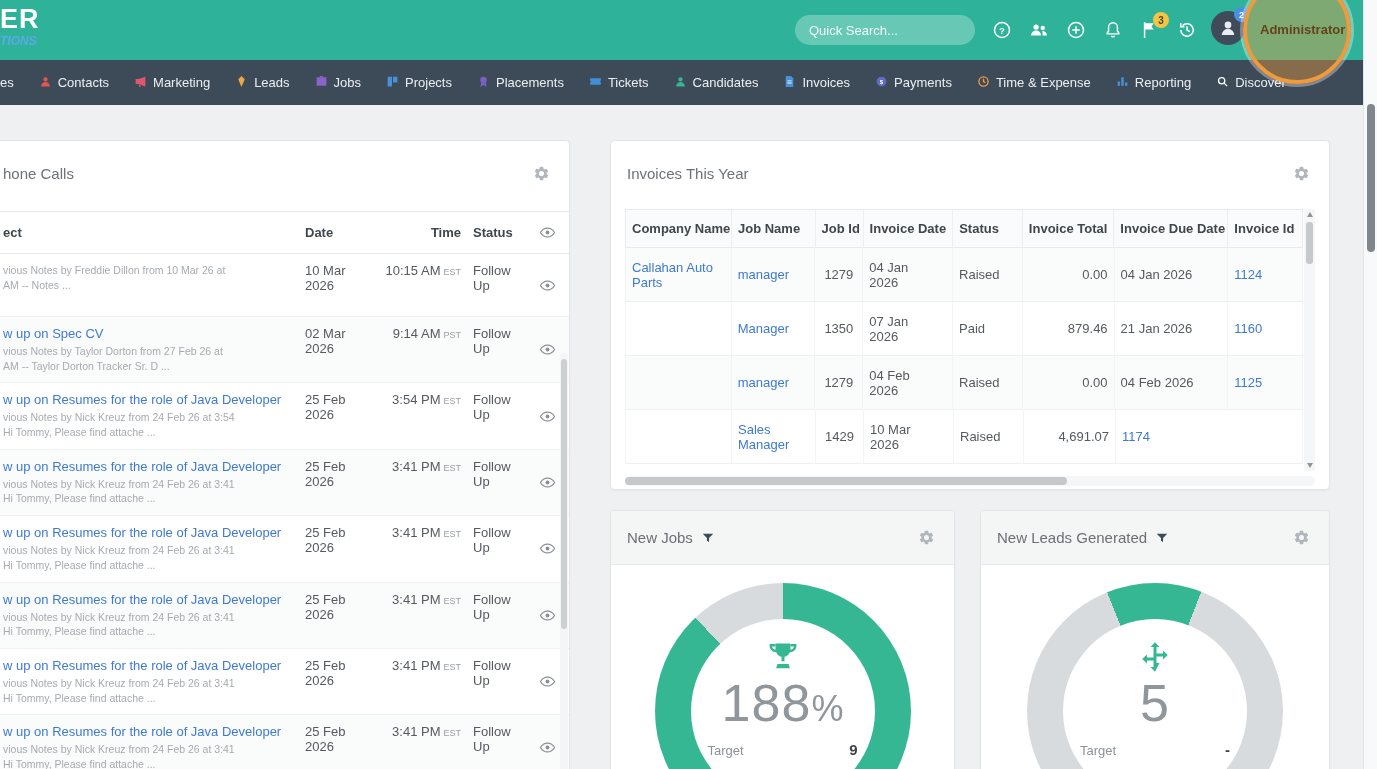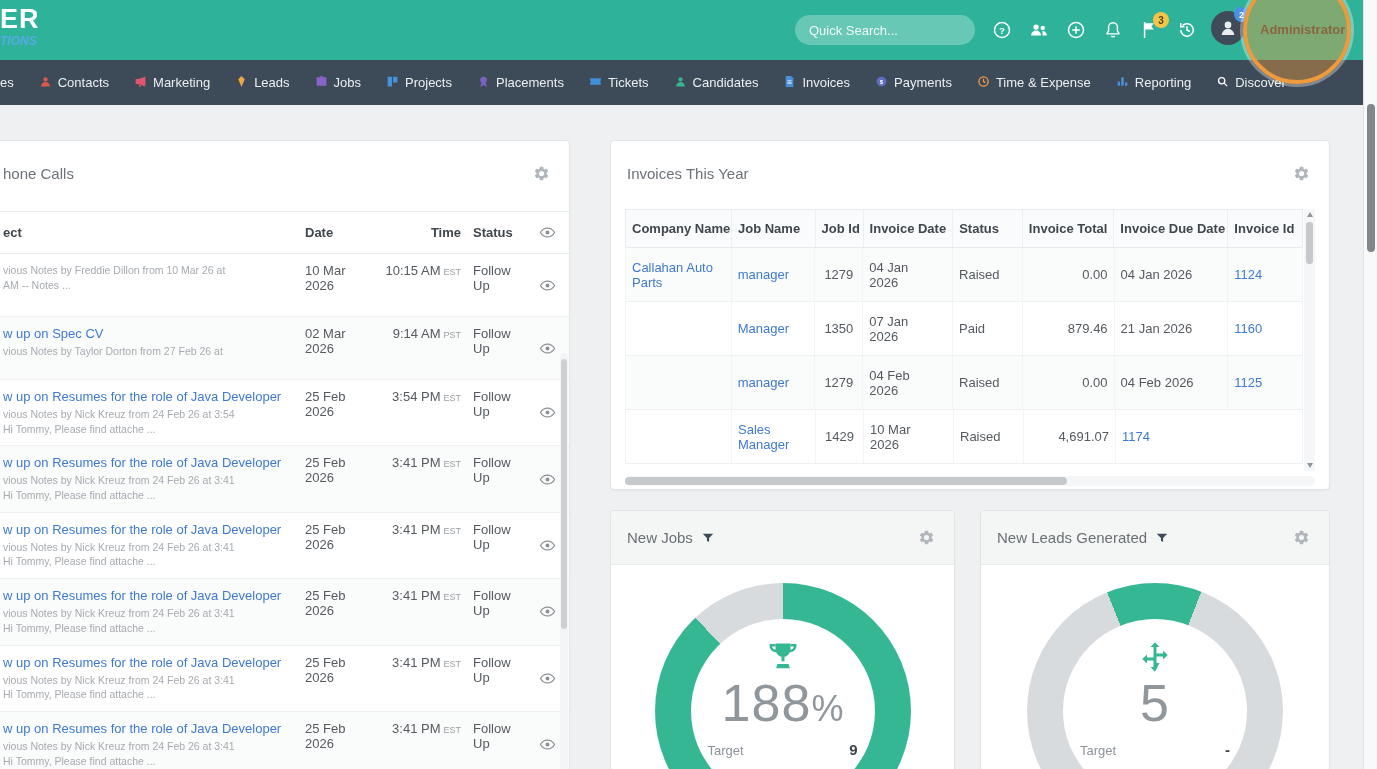--- a/index.html
+++ b/index.html
@@ -15,21 +15,21 @@
 .qsearch{position:absolute;left:795px;top:15px;width:180px;height:30px;border-radius:15px;background:rgba(255,255,255,.28)}
 .qsearch input{width:100%;height:100%;background:transparent;border:none;outline:none;color:#fff;font-size:13px;padding:0 14px;font-family:"Liberation Sans",sans-serif}
 .qsearch input::placeholder{color:rgba(255,255,255,.9)}
 .hicons{position:absolute;left:992px;top:20px;display:flex;gap:17px;align-items:center}
 .hic{width:20px;height:20px;color:#fff;display:block;cursor:pointer}
 .badge-wrap{position:relative}
 .flag-badge{position:absolute;top:-8px;right:-9px;min-width:16px;height:16px;border-radius:8px;background:#f6c445;color:#4a4a2a;font-size:10px;font-weight:bold;display:flex;align-items:center;justify-content:center;padding:0 3px}
 .avatar{position:absolute;left:1211px;top:11px;width:34px;height:34px;border-radius:50%;background:#3f4b58;display:flex;align-items:center;justify-content:center}
 .avatar svg{width:20px;height:20px;color:#e9edf0}
 .avatar-badge{position:absolute;top:-4px;right:-4px;width:15px;height:15px;border-radius:50%;background:#4a90e2;color:#fff;font-size:9px;font-weight:bold;display:flex;align-items:center;justify-content:center}
-.admin-label{position:absolute;left:1260px;top:22px;color:#404040;font-size:13px;font-weight:bold}
+.admin-label{position:absolute;left:1260px;top:22px;color:#000000;font-size:13px;font-weight:bold}
 .spotlight{position:absolute;left:1243px;top:-24px;width:108px;height:108px;border-radius:50%;border:4px solid #ef9a3c;background:rgba(239,154,60,.42);box-shadow:0 0 0 3px rgba(255,255,255,.35);z-index:6;pointer-events:none}
 
 
 .nav{position:absolute;left:0;top:60px;width:1363px;height:45px;background:#3d4a58;display:flex;align-items:center;gap:25px;z-index:2}
 .nav-item{display:flex;gap:6px;cursor:pointer;white-space:nowrap}
 .nav-label{color:#eceff1;font-size:13px}
 .nic{width:13px;height:13px;display:block}
 .nic svg{width:13px;height:13px;display:block}
 
 
@@ -365,20 +365,21 @@
           <div class="pc-col-eye">
               <svg class="eye" viewBox="0 0 24 24">
                 <use href="#i-eye"></use>
               </svg>
             </div>
         </div>
           <div class="pc-row">
           <div class="pc-col-subject">
             <a class="pc-title">w up on Spec CV</a>
             <div class="pc-sub">vious Notes by Taylor Dorton from 27 Feb 26 at</div>
+            <div class="pc-sub">AM -- Taylor Dorton Tracker Sr. D ...</div>
           </div>
           <div class="pc-col-date">02 Mar 2026</div>
           <div class="pc-col-time"><span>9:14 AM</span><span class="tz">PST</span></div>
           <div class="pc-col-status">Follow Up</div>
           <div class="pc-col-eye">
               <svg class="eye" viewBox="0 0 24 24">
                 <use href="#i-eye"></use>
               </svg>
             </div>
         </div>

